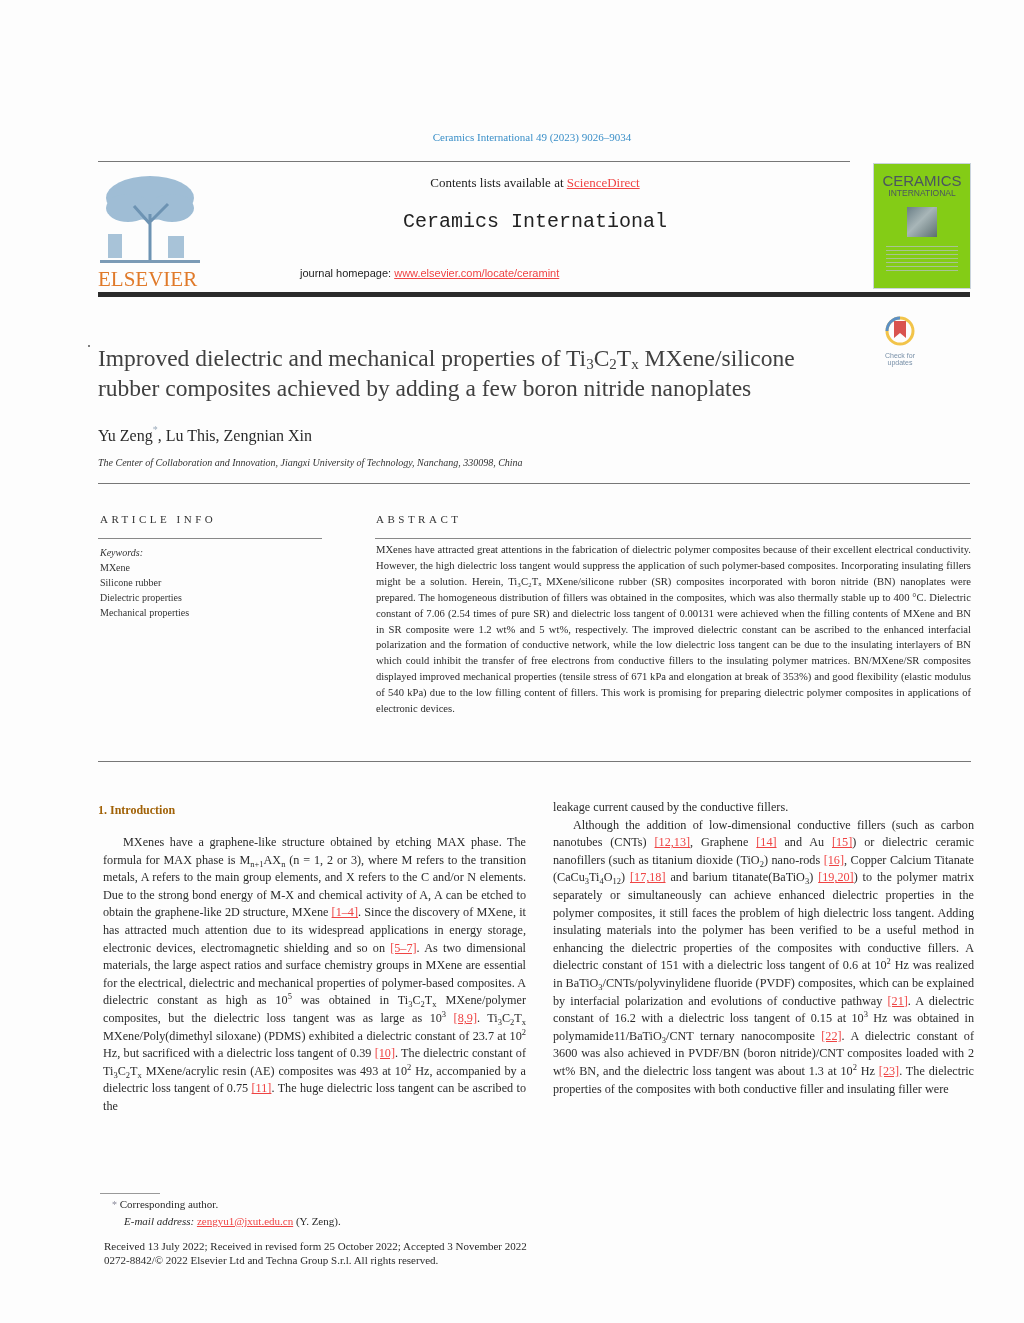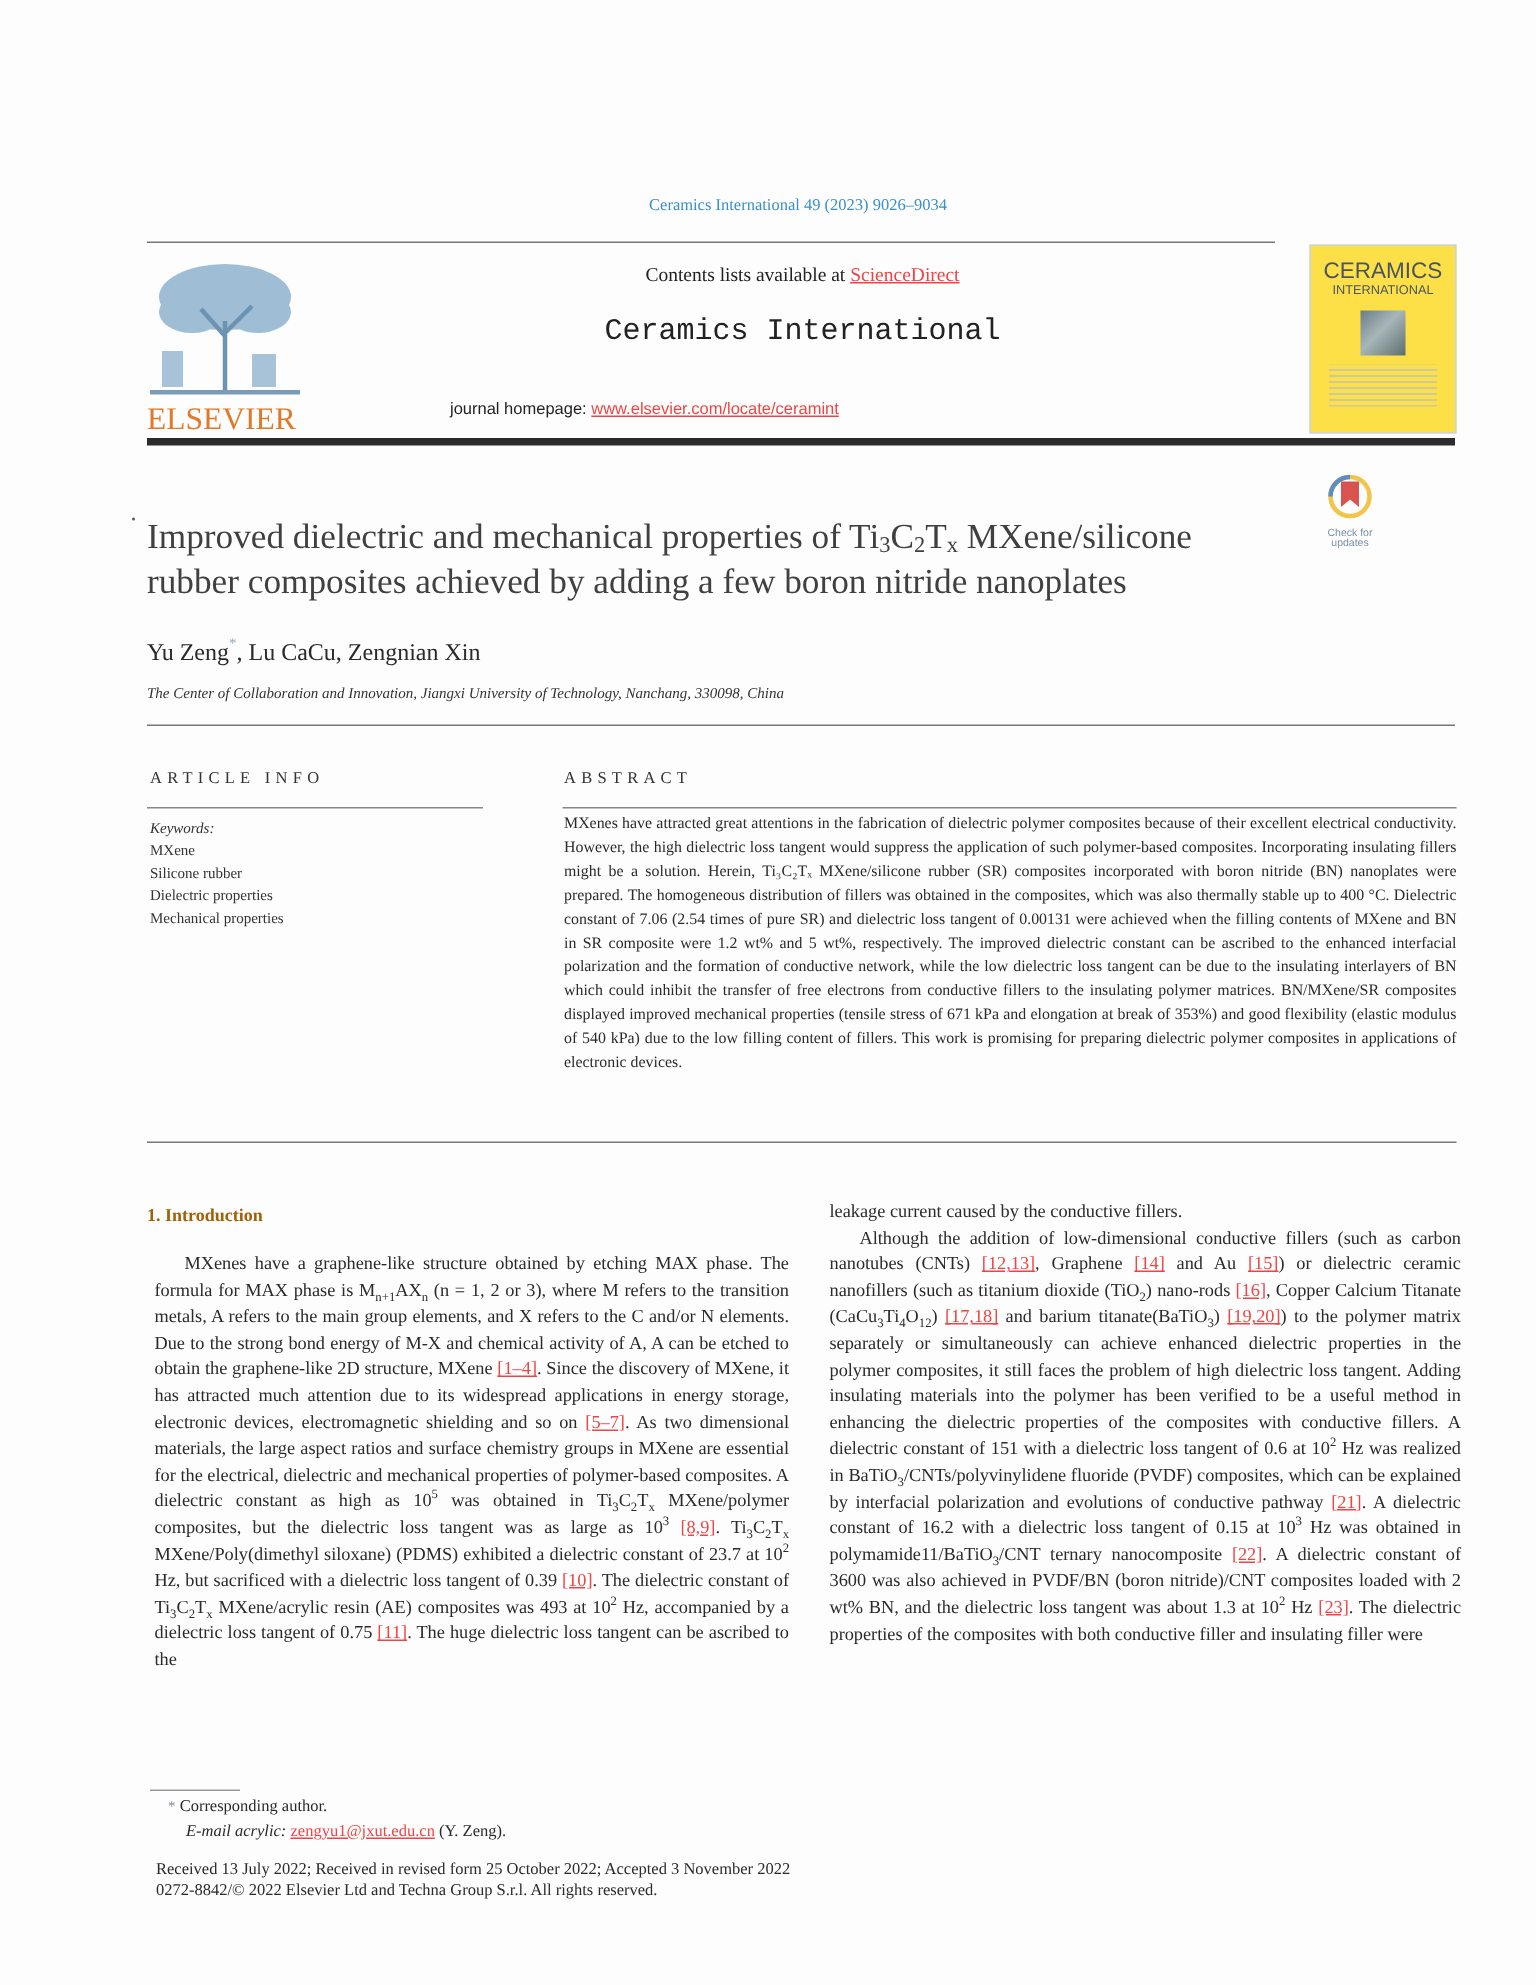--- a/index.html
+++ b/index.html
@@ -10,21 +10,21 @@
   .abs { position: absolute; }
   .link { color: #ef4444; text-decoration: underline; }
   .journal-ref { left: 0; width: 1064px; top: 131px; text-align: center; font-family: "Liberation Serif", serif; font-size: 11px; color: #3a8fc8; }
   .hdr-rule-top { left: 98px; top: 161px; width: 752px; height: 1px; background: #777; }
   .elsevier-logo { left: 98px; top: 174px; width: 104px; height: 116px; }
   .tree { width: 104px; height: 90px; }
   .elsevier-word { font-family: "Liberation Serif", serif; font-size: 21px; color: #e07a2a; letter-spacing: 0; margin-top: 0px; line-height: 22px; }
   .contents { left: 300px; width: 470px; top: 175px; text-align: center; font-family: "Liberation Serif", serif; font-size: 13px; color: #222; }
   .journal-name { left: 300px; width: 470px; top: 210px; text-align: center; font-family: Liberation Mono, monospace; font-size: 20px; color: #222; }
   .homepage { left: 300px; width: 470px; top: 267px; text-align: left; font-family: "Liberation Sans", sans-serif; font-size: 11px; color: #222; }
-  .cover { left: 873px; top: 163px; width: 96px; height: 124px; background: #fde047; border: 1px solid #c9d3dc; }
+  .cover { left: 873px; top: 163px; width: 96px; height: 124px; background: #84cc16; border: 1px solid #c9d3dc; }
   .cover-title { text-align: center; font-family: "Liberation Sans", sans-serif; color: #4b5560; margin-top: 9px; font-size: 15px; line-height: 15px; }
   .cover-sub { text-align: center; font-family: "Liberation Sans", sans-serif; color: #4b5560; font-size: 8.5px; line-height: 10px; }
   .cover-img { width: 30px; height: 30px; margin: 9px auto 0; background: linear-gradient(135deg, #6a7e86, #a8b6b8 45%, #5c6e70); }
   .cover-lines { margin: 6px 12px 0; height: 28px; background: repeating-linear-gradient(180deg, transparent 0 3px, #b7c0c8 3px 4px); opacity: .7; }
   .hdr-rule-thick { left: 98px; top: 292px; width: 872px; height: 5px; background: #2b2b2b; }
   .title { left: 98px; top: 343px; width: 760px; font-family: "Liberation Serif", serif; font-size: 23.5px; line-height: 30px; color: #404040; }
   .title sub { font-size: 15px; vertical-align: -3px; line-height: 0; }
   .check-updates { left: 872px; top: 316px; width: 56px; height: 52px; text-align: center; }
   .check-text { font-family: "Liberation Sans", sans-serif; font-size: 7px; line-height: 7px; color: #7890a8; }
   .authors { left: 98px; top: 424px; font-family: "Liberation Serif", serif; font-size: 16px; color: #2a2a2a; }
@@ -105,21 +105,21 @@
   <svg width="30" height="32" viewBox="0 0 30 32">
     <circle cx="15" cy="15" r="13" fill="none" stroke="#f2c44a" stroke-width="3"></circle>
     <path d="M15 2 A13 13 0 0 0 2 15" fill="none" stroke="#5b8fc4" stroke-width="3"></path>
     <path d="M9 5 L21 5 L21 22 L15 17 L9 22 Z" fill="#d9534f"></path>
   </svg>
   <div class="check-text">Check for</div>
   <div class="check-text">updates</div>
 </div>
 
 <div class="abs authors">
-  <span>Yu Zeng</span><span class="star">*</span>, <span>Lu CaCu</span>, <span>Zengnian Xin</span>
+  <span>Yu Zeng</span><span class="star">*</span>, <span>Lu This</span>, <span>Zengnian Xin</span>
 </div>
 <div class="abs affil">The Center of Collaboration and Innovation, Jiangxi University of Technology, Nanchang, 330098, China</div>
 <div class="abs rule-affil"></div>
 
 <div class="abs sec-head ai-head">ARTICLE INFO</div>
 <div class="abs ai-rule"></div>
 <div class="abs keywords">
   <div class="kw-label">Keywords:</div>
   <div>MXene</div>
   <div>Silicone rubber</div>
@@ -139,19 +139,19 @@
 </div>
 
 <div class="abs col col-right">
   <p>leakage current caused by the conductive fillers.</p>
   <p class="indent"><span>Although the addition of low-dimensional conductive fillers (such as carbon nanotubes (CNTs) </span><span class="link">[12,13]</span><span>, Graphene </span><span class="link">[14]</span><span> and Au </span><span class="link">[15]</span><span>) or dielectric ceramic nanofillers (such as titanium dioxide (TiO</span><sub>2</sub><span>) nano-rods </span><span class="link">[16]</span><span>, Copper Calcium Titanate (CaCu</span><sub>3</sub><span>Ti</span><sub>4</sub><span>O</span><sub>12</sub><span>) </span><span class="link">[17,18]</span><span> and barium titanate(BaTiO</span><sub>3</sub><span>) </span><span class="link">[19,20]</span><span>) to the polymer matrix separately or simultaneously can achieve enhanced dielectric properties in the polymer composites, it still faces the problem of high dielectric loss tangent. Adding insulating materials into the polymer has been verified to be a useful method in enhancing the dielectric properties of the composites with conductive fillers. A dielectric constant of 151 with a dielectric loss tangent of 0.6 at 10</span><sup>2</sup><span> Hz was realized in BaTiO</span><sub>3</sub><span>/CNTs/polyvinylidene fluoride (PVDF) composites, which can be explained by interfacial polarization and evolutions of conductive pathway </span><span class="link">[21]</span><span>. A dielectric constant of 16.2 with a dielectric loss tangent of 0.15 at 10</span><sup>3</sup><span> Hz was obtained in polymamide11/BaTiO</span><sub>3</sub><span>/CNT ternary nanocomposite </span><span class="link">[22]</span><span>. A dielectric constant of 3600 was also achieved in PVDF/BN (boron nitride)/CNT composites loaded with 2 wt% BN, and the dielectric loss tangent was about 1.3 at 10</span><sup>2</sup><span> Hz </span><span class="link">[23]</span><span>. The dielectric properties of the composites with both conductive filler and insulating filler were</span></p>
 </div>
 
 <div class="abs footnote-rule"></div>
 <div class="abs footnote">
   <div><span style="color:#889;font-size:10px">*</span> <span>Corresponding author.</span></div>
-  <div style="padding-left:12px"><i>E-mail acrylic:</i> <span class="link">zengyu1@jxut.edu.cn</span><span> (Y. Zeng).</span></div>
+  <div style="padding-left:12px"><i>E-mail address:</i> <span class="link">zengyu1@jxut.edu.cn</span><span> (Y. Zeng).</span></div>
 </div>
 
 <div class="abs doi-block">
   <div>Received 13 July 2022; Received in revised form 25 October 2022; Accepted 3 November 2022</div>
   <div>0272-8842/© 2022 Elsevier Ltd and Techna Group S.r.l. All rights reserved.</div>
 </div>
 
 </body></html>

